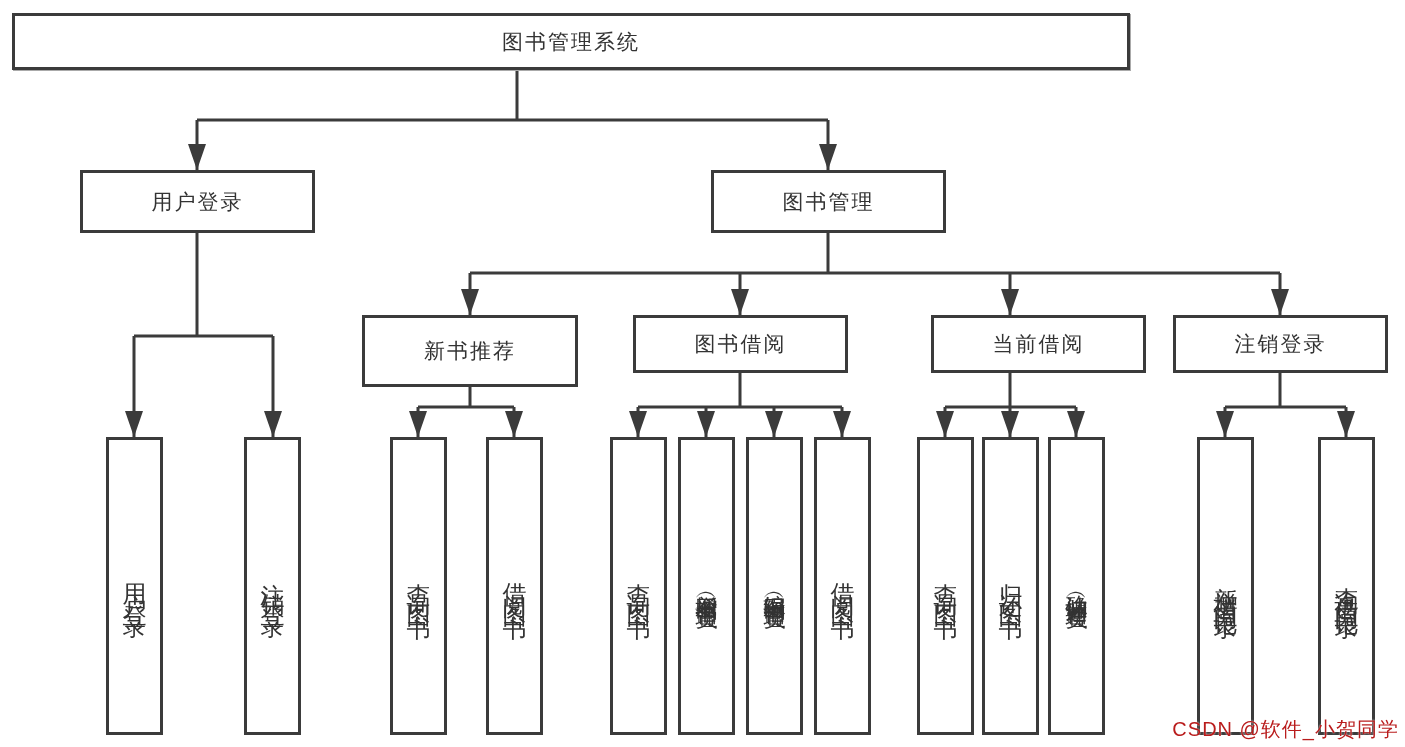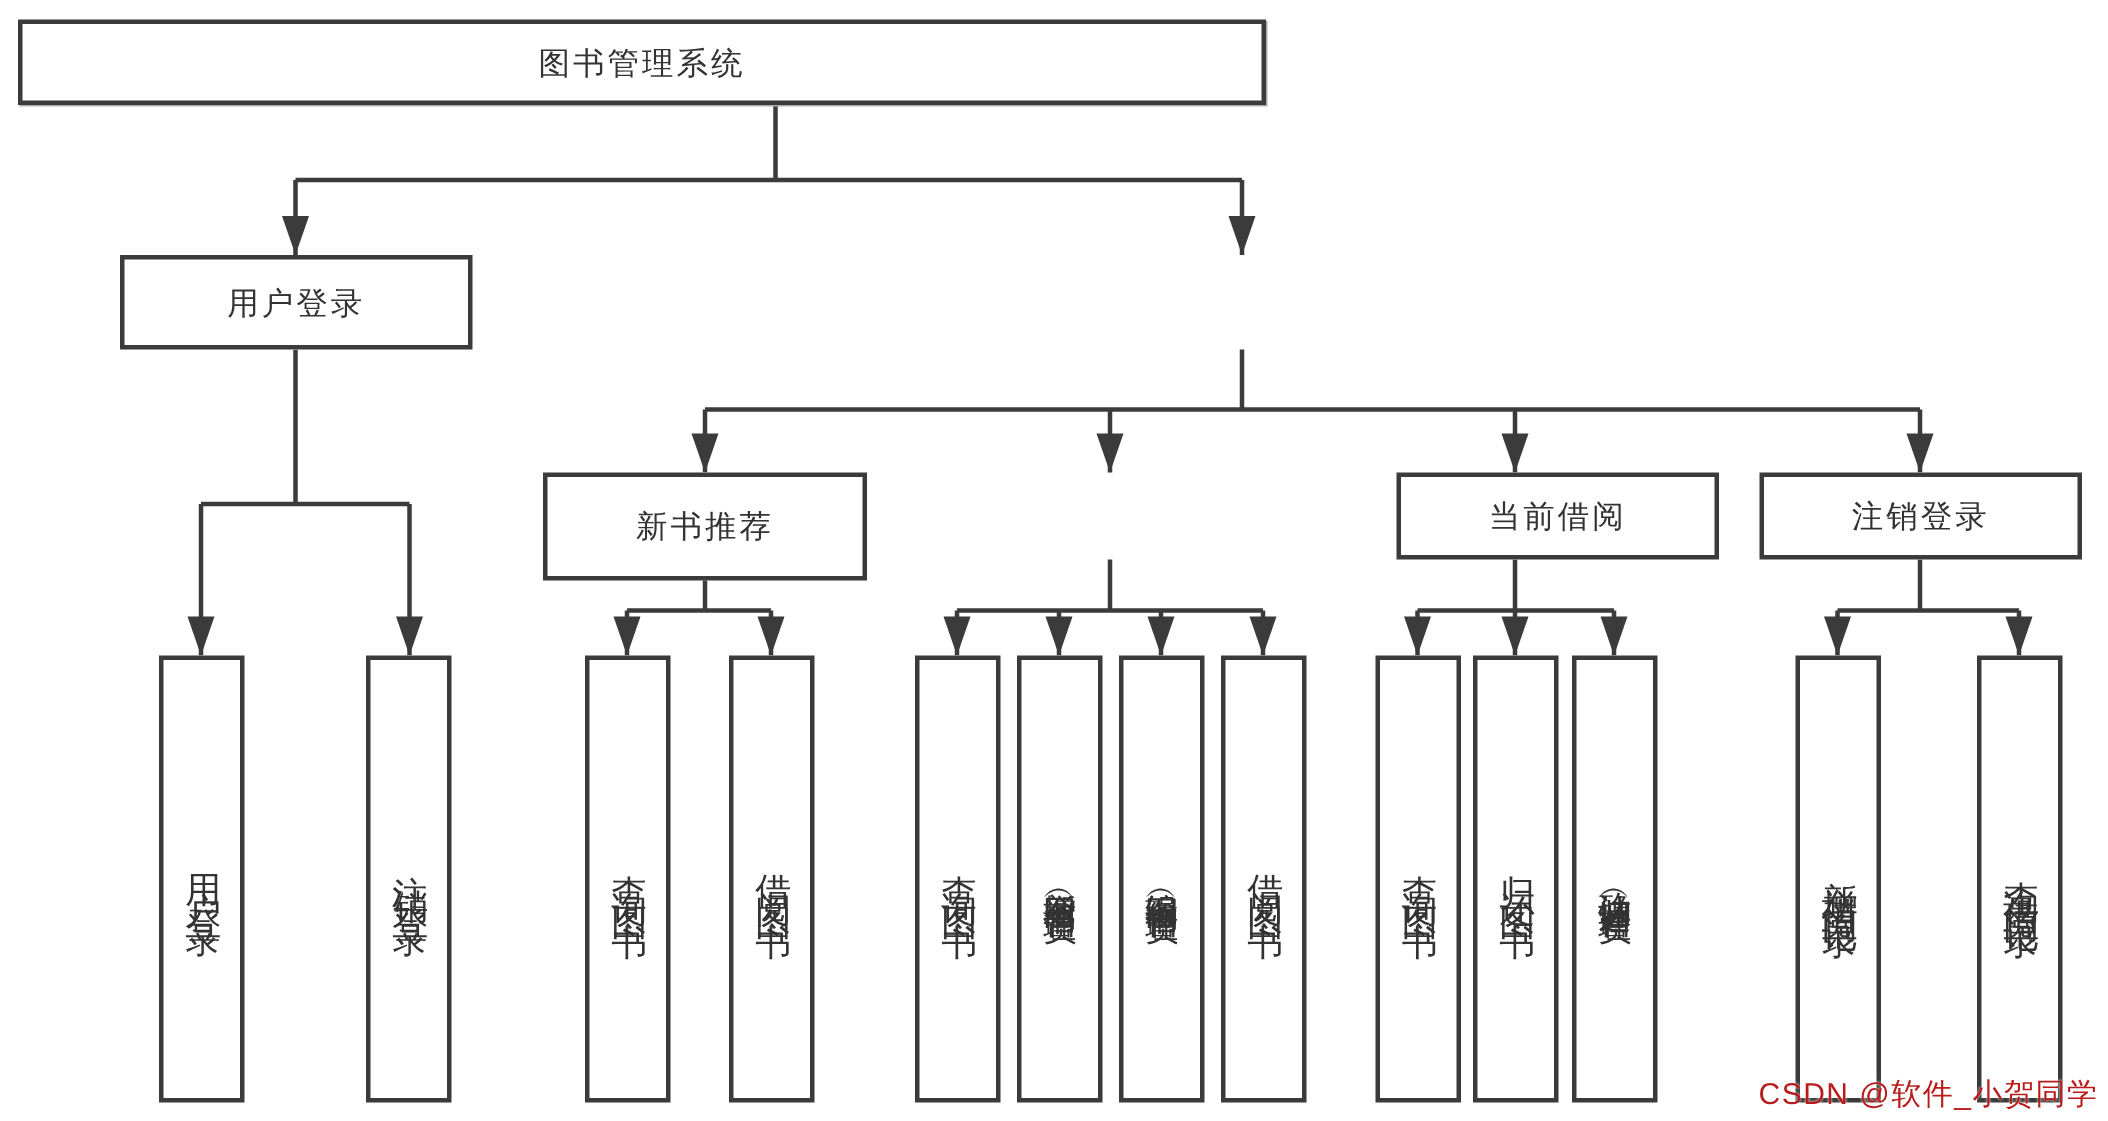--- a/index.html
+++ b/index.html
@@ -97,25 +97,27 @@
     <polygon fill="#3b3b3b" points="697,411 715,411 706,437"></polygon>
     <polygon fill="#3b3b3b" points="765,411 783,411 774,437"></polygon>
     <polygon fill="#3b3b3b" points="833,411 851,411 842,437"></polygon>
     <polygon fill="#3b3b3b" points="936,411 954,411 945,437"></polygon>
     <polygon fill="#3b3b3b" points="1001,411 1019,411 1010,437"></polygon>
     <polygon fill="#3b3b3b" points="1067,411 1085,411 1076,437"></polygon>
     <polygon fill="#3b3b3b" points="1216,411 1234,411 1225,437"></polygon>
     <polygon fill="#3b3b3b" points="1337,411 1355,411 1346,437"></polygon>
   </svg>
 
-  <div class="node hbox root-box" style="left:12px; top:13px; width:832px; height:57px;">图书管理系统</div>
+  <div class="node hbox root-box" style="left:12px; top:13px; width:1118px; height:57px;">图书管理系统</div>
 
   <div class="node hbox" style="left:80px; top:170px; width:235px; height:63px;">用户登录</div>
+  <div class="node hbox" style="left:711px; top:170px; width:235px; height:63px;">图书管理</div>
 
   <div class="node hbox" style="left:362px; top:315px; width:216px; height:72px;">新书推荐</div>
+  <div class="node hbox" style="left:633px; top:315px; width:215px; height:58px;">图书借阅</div>
   <div class="node hbox" style="left:903px; top:315px; width:215px; height:58px;margin-left:28px;">当前借阅</div>
   <div class="node hbox" style="left:1173px; top:315px; width:215px; height:58px;">注销登录</div>
 
   <div class="node leaf" style="left:106px;">
     <span class="leaf-label">用户登录</span>
   </div>
   <div class="node leaf" style="left:244px;">
     <span class="leaf-label">注销登录</span>
   </div>
 

